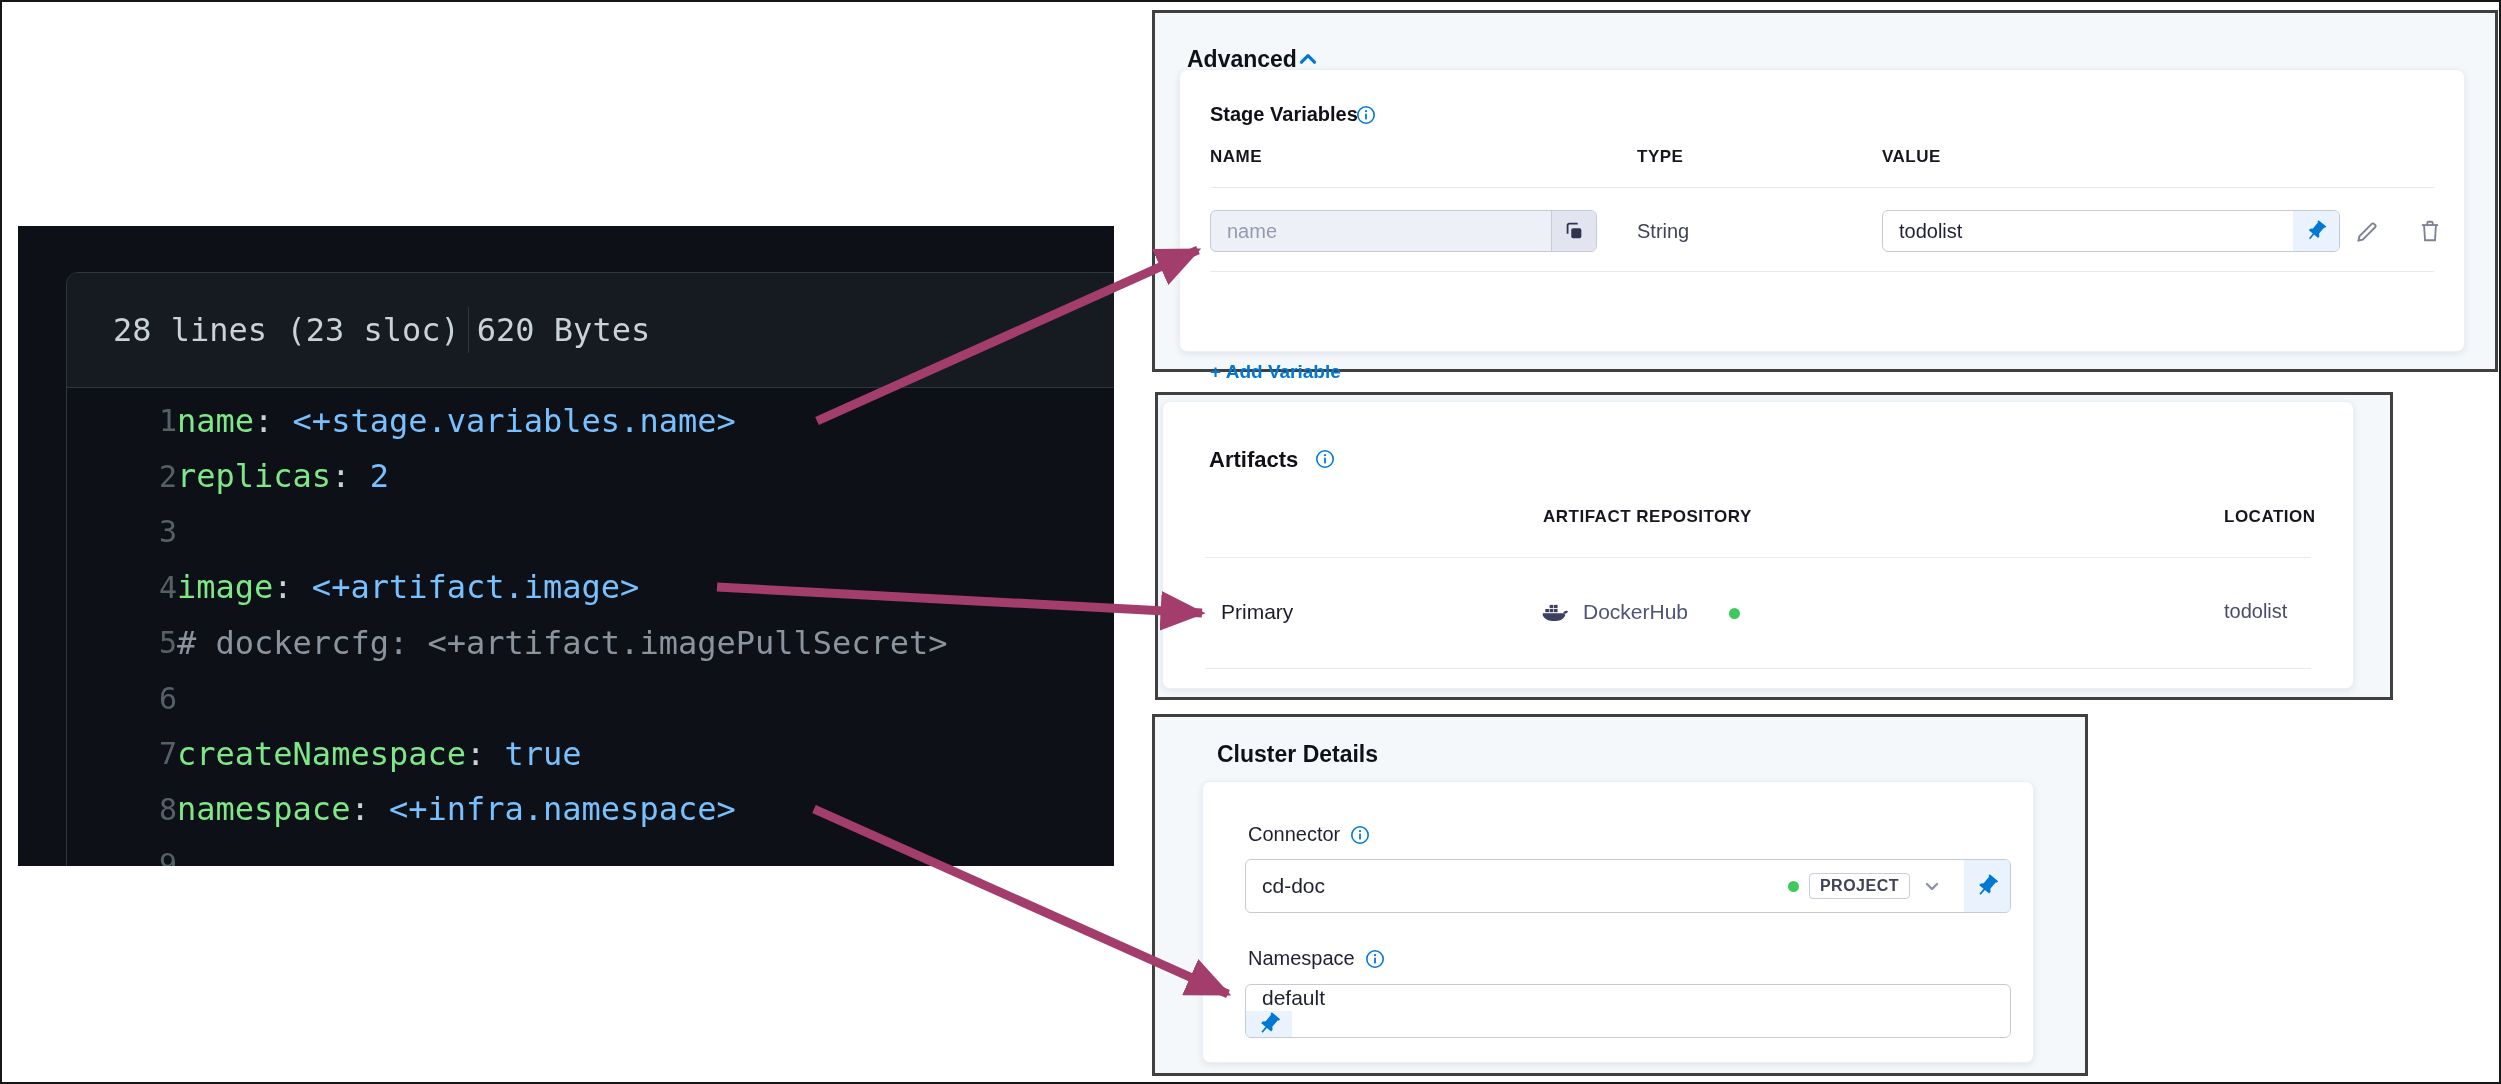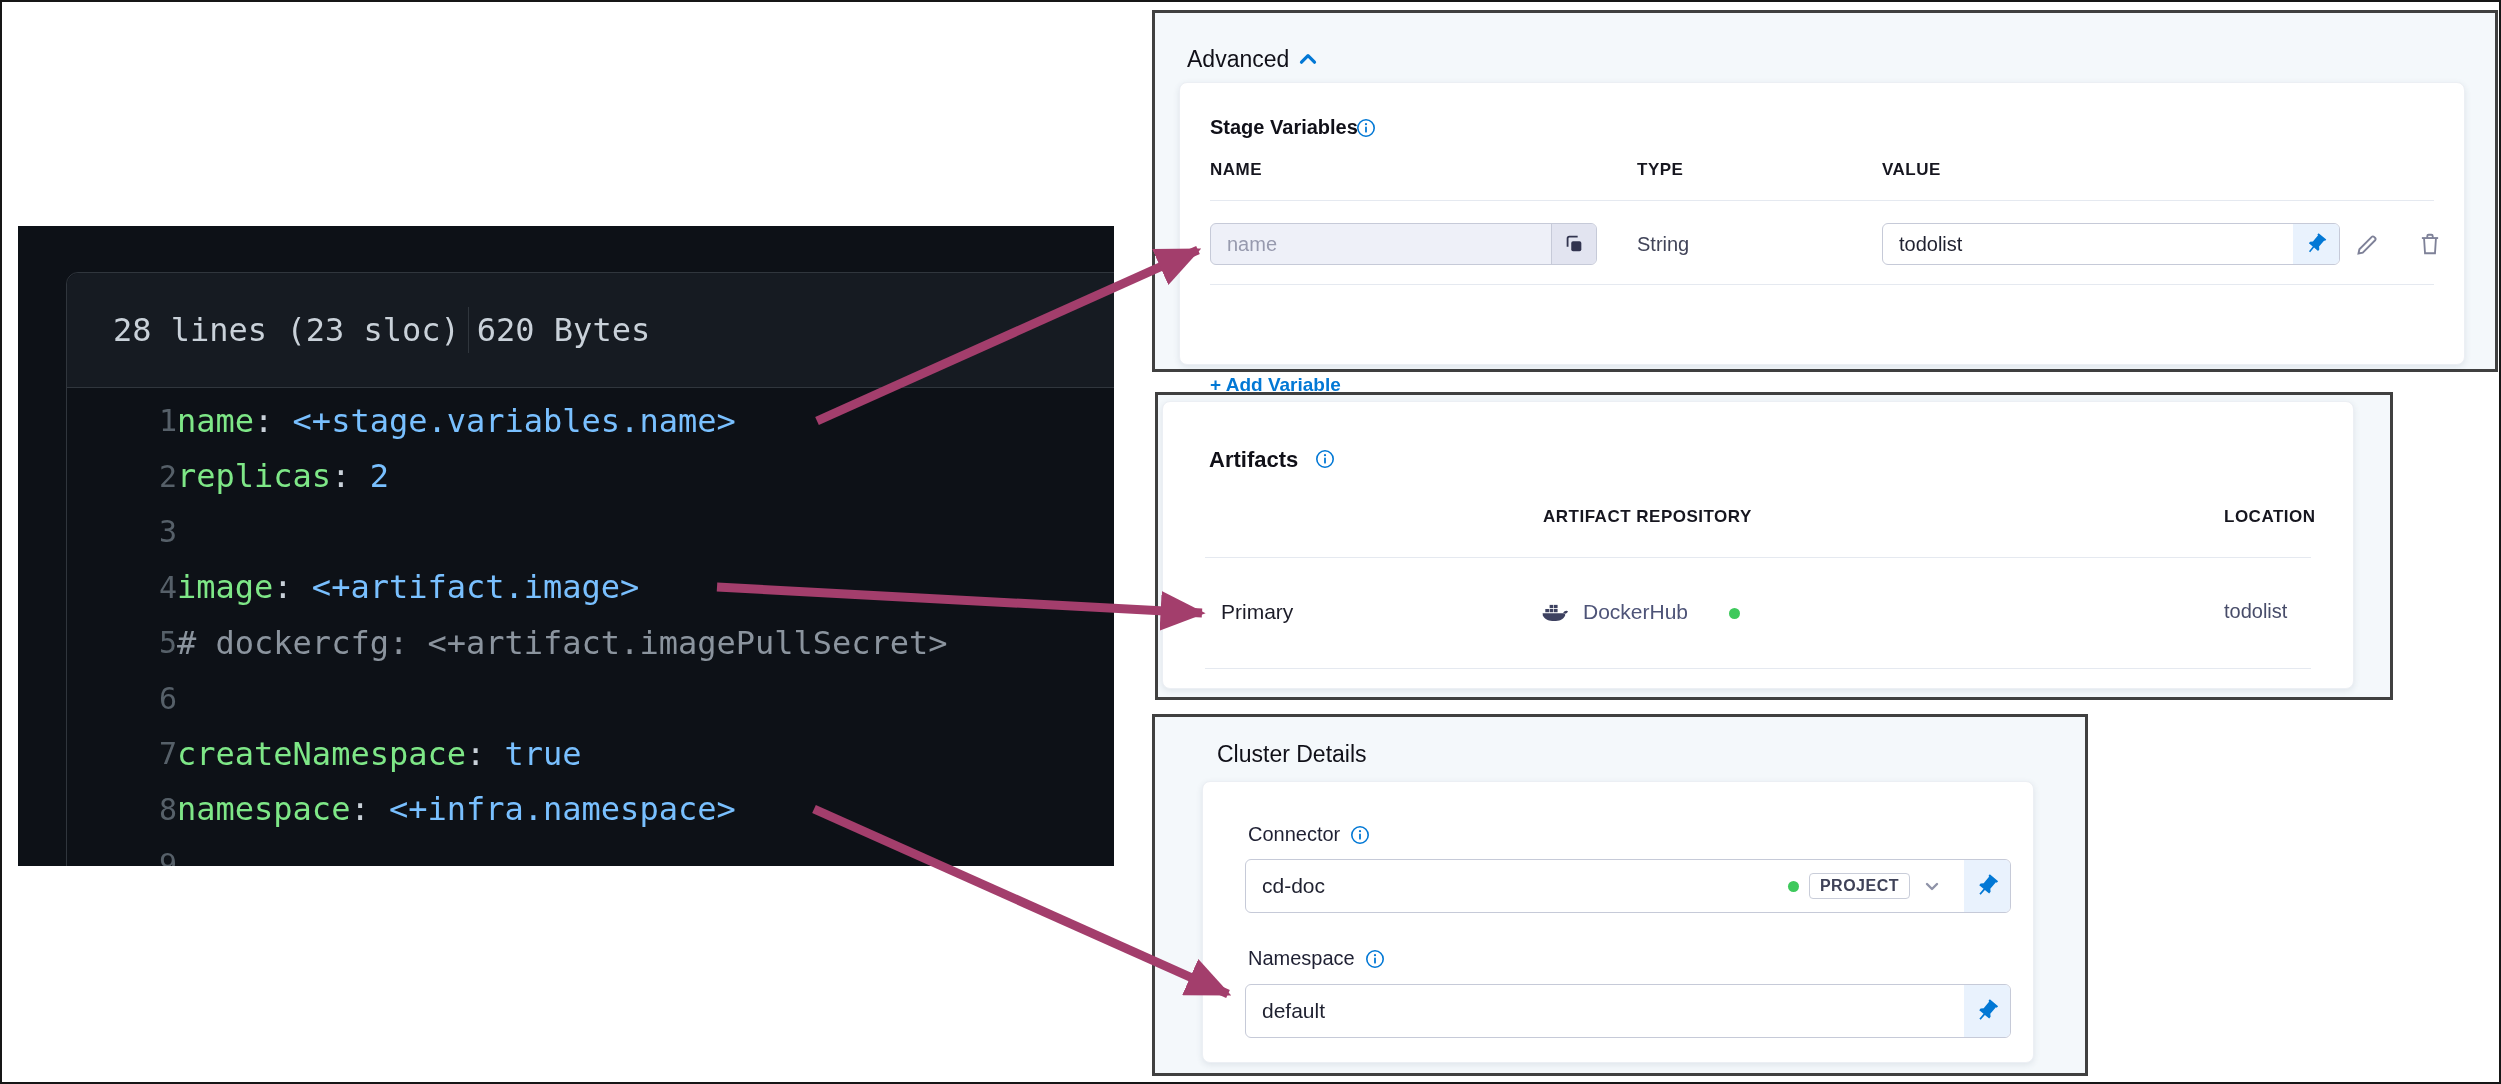--- a/index.html
+++ b/index.html
@@ -24,41 +24,41 @@
   .line-code{white-space:pre;}
   .tk-key{color:#7ee787;}
   .tk-sep{color:#c9d1d9;}
   .tk-val{color:#79c0ff;}
   .tk-com{color:#8b949e;}
 
   
   .panel{position:absolute;border:3px solid #404040;background:#f4f8fb;box-sizing:border-box;}
   .card{position:absolute;background:#fff;border:1px solid #ecEFf4;border-radius:8px;
     box-shadow:0 2px 6px rgba(40,60,90,.10);}
-  .ttl{position:absolute;font-weight:normal;color:#101018;}
+  .ttl{position:absolute;font-weight:bold;color:#101018;}
   .colhdr{position:absolute;font-size:17px;font-weight:bold;color:#16161f;letter-spacing:.5px;}
   .divider{position:absolute;height:1px;background:#e5e9f0;}
   .ibox{position:absolute;display:flex;align-items:stretch;background:#fff;
     border:1px solid #c6cad8;border-radius:6px;box-sizing:border-box;overflow:hidden;}
   .ibox input{border:none;outline:none;background:transparent;flex:1;min-width:0;
     padding:0 0 0 16px;font-family:"Liberation Sans",sans-serif;font-size:20px;color:#1f2130;}
   .ibox input::placeholder{color:#979aae;}
   .seg{display:flex;align-items:center;justify-content:center;flex:none;}
   .pin-seg{width:46px;background:#e9f2fd;}
   .copy-seg{width:44px;background:#e2e4f0;border-left:1px solid #c6cad8;}
   .icon-btn{position:absolute;width:34px;height:34px;display:flex;align-items:center;justify-content:center;}
   .chip{display:flex;align-items:center;border:1px solid #c9cdd9;border-radius:4px;
     background:#fff;padding:3px 10px;font-size:16px;font-weight:bold;color:#3f4258;letter-spacing:.5px;}
   .gdot{width:11px;height:11px;border-radius:50%;background:#3ec95c;flex:none;}
 
   
   .p-adv{left:1150px;top:8px;width:1346px;height:362px;}
   .p-adv .ttl{left:32px;top:33px;font-size:23px;}
   .p-adv .chev{position:absolute;left:140px;top:34px;width:26px;height:26px;}
-  .adv-card{left:24px;top:69px;width:1284px;height:281px;}
+  .adv-card{left:24px;top:56px;width:1284px;height:281px;}
   .sv-title{position:absolute;left:30px;top:33px;font-size:20px;font-weight:bold;color:#101018;}
   .sv-info{position:absolute;left:176px;top:35px;width:20px;height:20px;}
   .h-name{left:30px;top:77px;}
   .h-type{left:457px;top:77px;}
   .h-value{left:702px;top:77px;}
   .adv-div1{left:30px;top:117px;width:1224px;}
   .name-ibox{left:30px;top:140px;width:387px;height:42px;background:#eef0f8;}
   .type-cell{position:absolute;left:457px;top:140px;height:42px;display:flex;align-items:center;
     font-size:20px;color:#414459;}
   .value-ibox{left:702px;top:140px;width:458px;height:42px;}
@@ -86,21 +86,21 @@
   
   .p-clu{left:1150px;top:712px;width:936px;height:362px;}
   .p-clu .ttl{left:62px;top:24px;font-size:23px;}
   .clu-card{left:47px;top:64px;width:830px;height:280px;}
   .fld-label{position:absolute;display:flex;align-items:center;gap:10px;
     font-size:20px;font-weight:500;color:#1f2033;}
   .lbl-conn{left:45px;top:41px;}
   .lbl-ns{left:45px;top:165px;}
   .fld-label .info{width:20px;height:20px;display:flex;}
   .conn-ibox{left:42px;top:77px;width:766px;height:54px;}
-  .ns-ibox{left:42px;top:202px;width:766px;height:54px;}
+  .ns-ibox{left:42px;top:202px;width:766px;height:54px;flex-direction:column;}
   .conn-right{display:flex;align-items:center;gap:10px;padding-right:20px;}
   .chev-dn{width:24px;height:24px;}
 
   
   #arrows{position:absolute;left:0;top:0;width:2501px;height:1084px;pointer-events:none;z-index:50;}
 </style>
 </head>
 <body>
 
 <div id="canvas">

